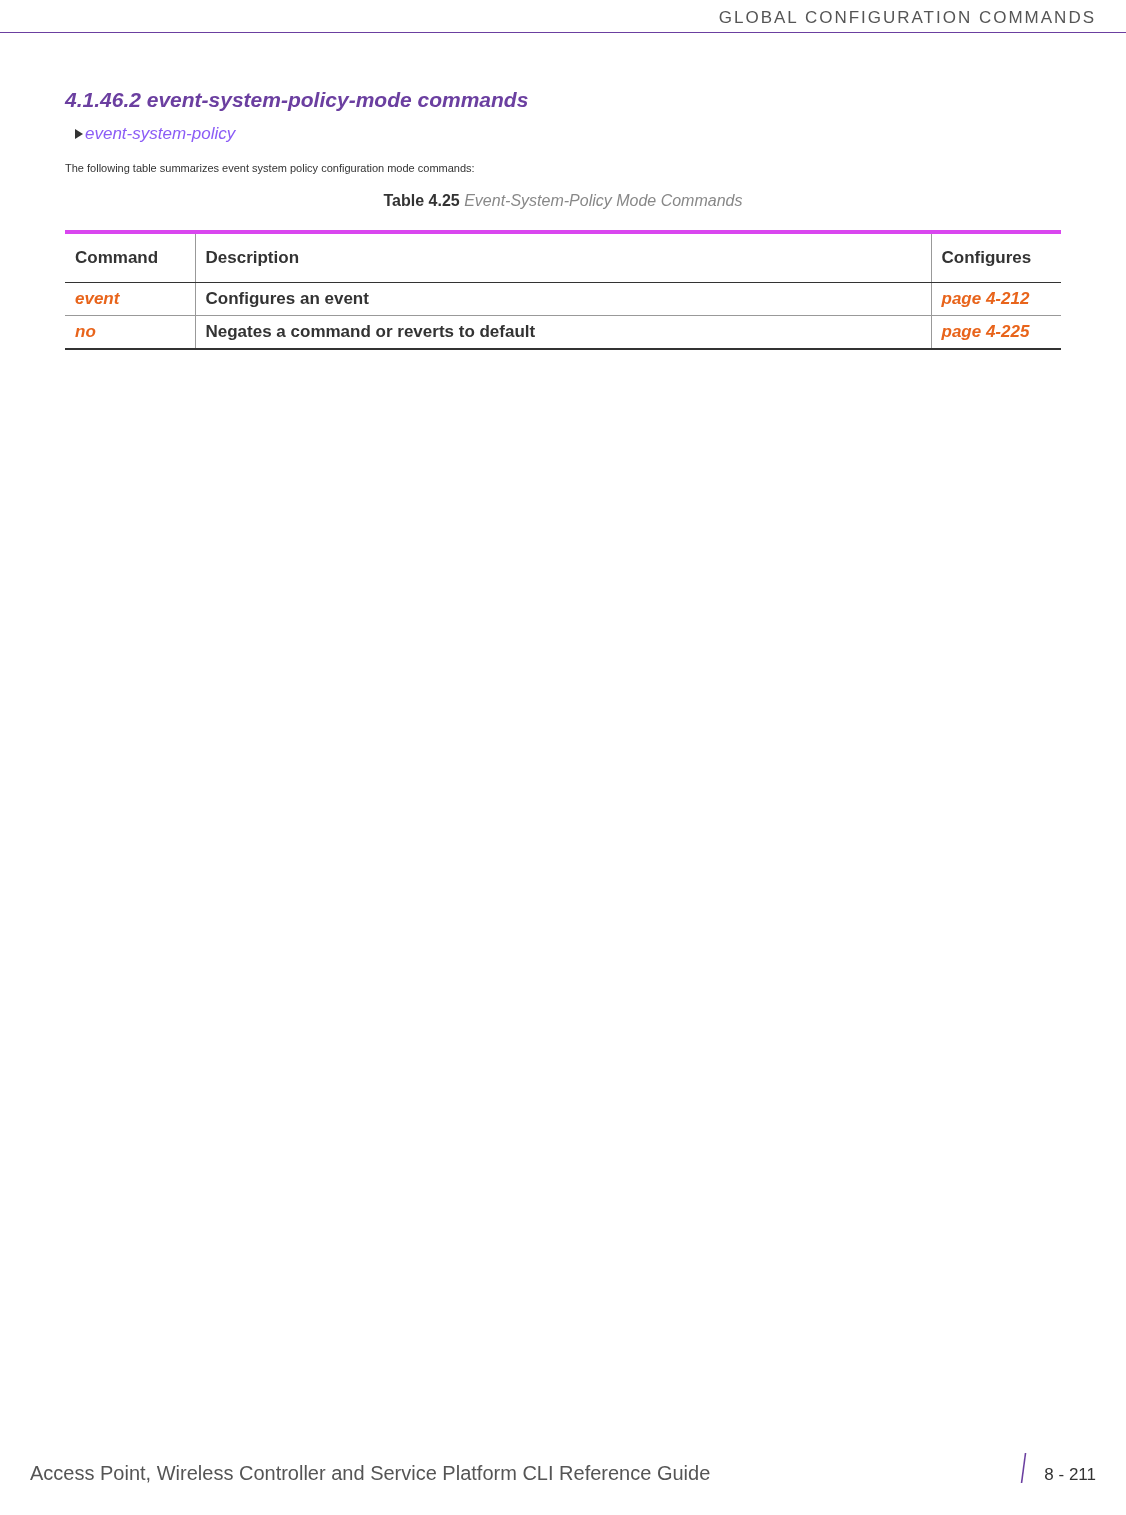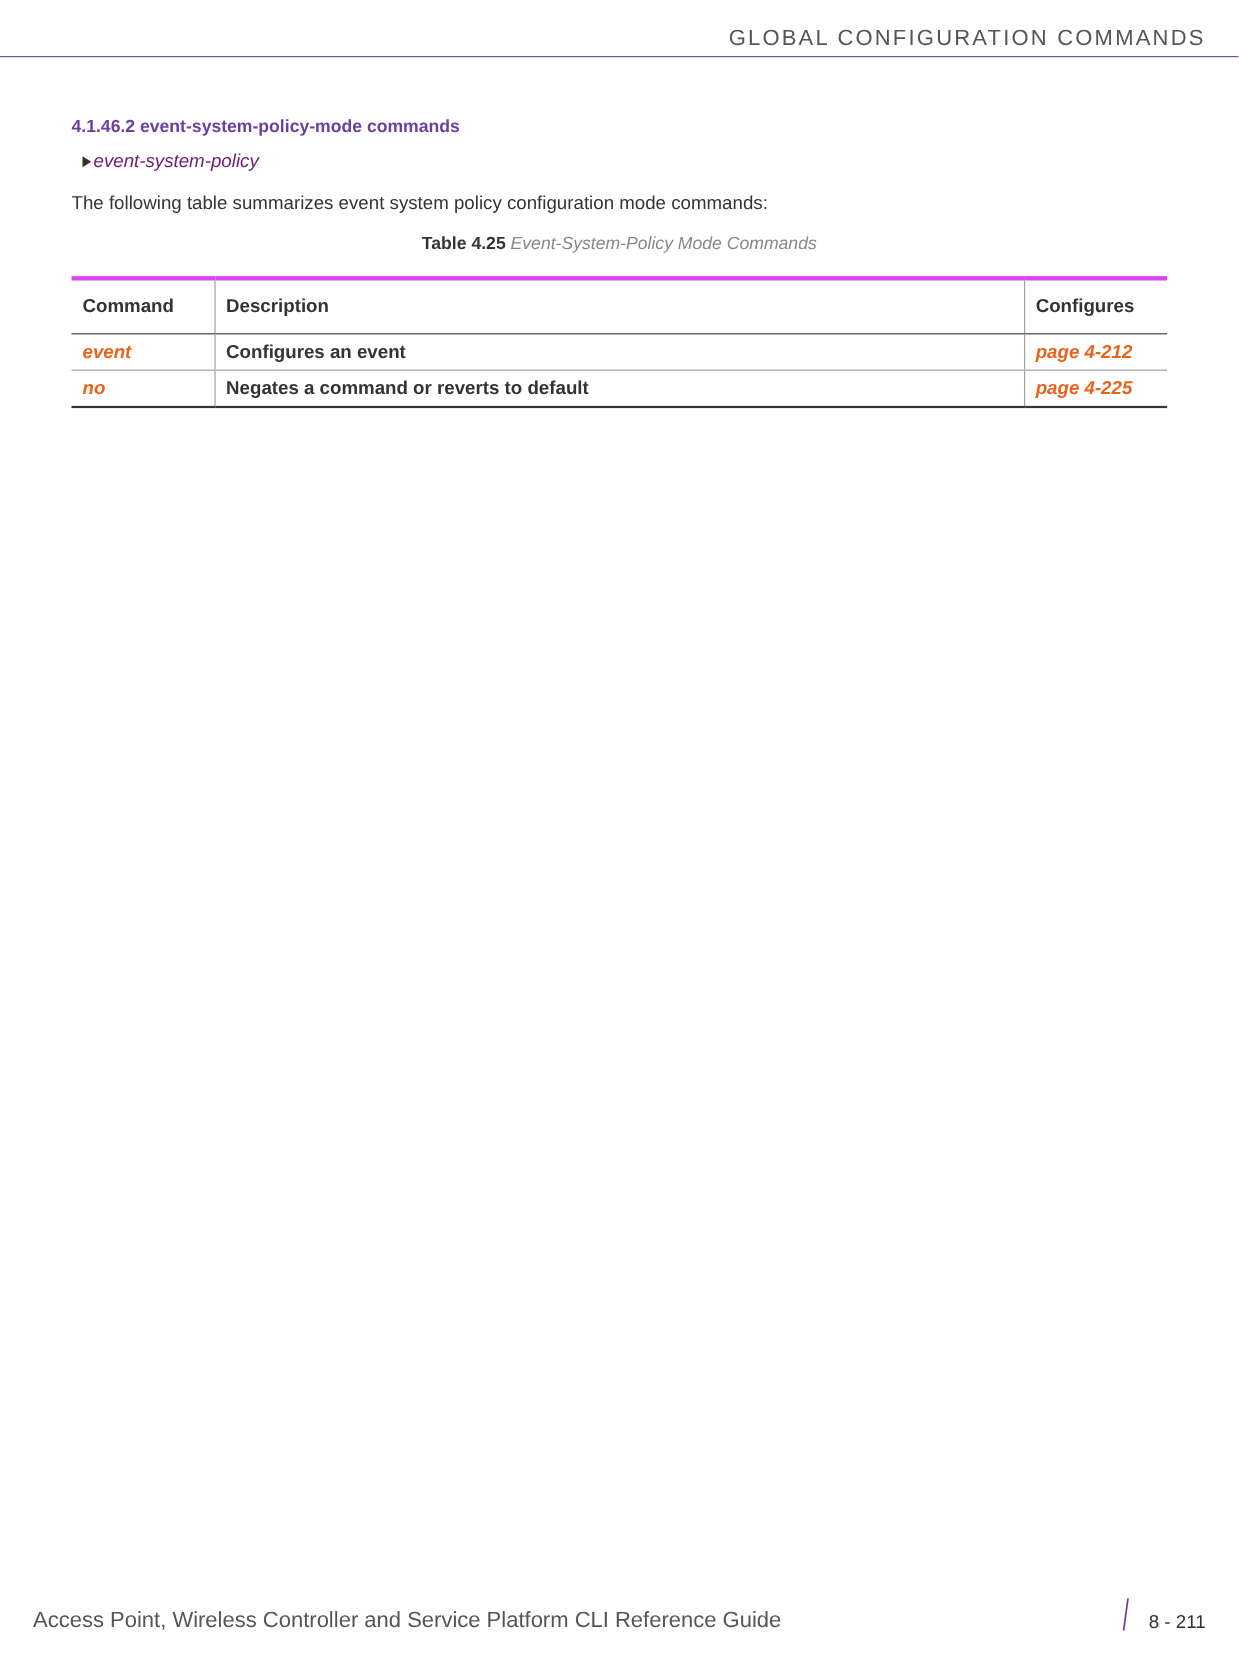--- a/index.html
+++ b/index.html
@@ -10,58 +10,59 @@
     body {
       font-family: Arial, Helvetica, sans-serif;
       width: 1126px;
       height: 1515px;
       position: relative;
       background: white;
       color: #333;
     }
     .page-header {
       text-align: right;
-      padding: 24px 30px 4px 30px;
-      font-size: 20px;
+      padding: 8px 30px 4px 30px;
+      font-size: 17px;
       letter-spacing: 2px;
       color: #555;
       border-bottom: 1.5px solid #6b3fa0;
       font-weight: 300;
     }
     .content {
       padding: 55px 65px 0 65px;
     }
     .section-heading {
       color: #6b3fa0;
-      font-size: 16px;
+      font-size: 21px;
       font-weight: bold;
       margin-bottom: 12px;
+      font-style: italic;
     }
     .subsection-link {
       margin-left: 10px;
       margin-bottom: 18px;
       display: flex;
       align-items: center;
       gap: 2px;
     }
     .triangle-icon {
       width: 0;
       height: 0;
       border-top: 5px solid transparent;
       border-bottom: 5px solid transparent;
       border-left: 8px solid #333;
       display: inline-block;
     }
     .link-text {
-      color: #701a75;
+      color: #8b5cf6;
       font-style: italic;
       font-size: 17px;
     }
     .body-text {
-      font-size: 17px;
+      font-size: 11px;
       color: #333;
       margin-bottom: 18px;
       font-weight: 300;
     }
     .table-caption {
       text-align: center;
       font-size: 16px;
       margin-bottom: 20px;
     }
     .table-caption-label {

